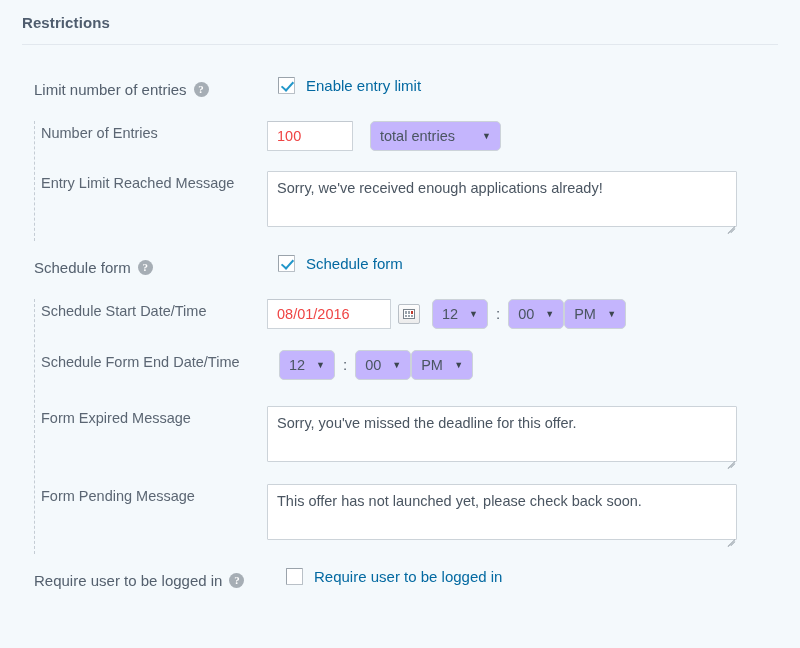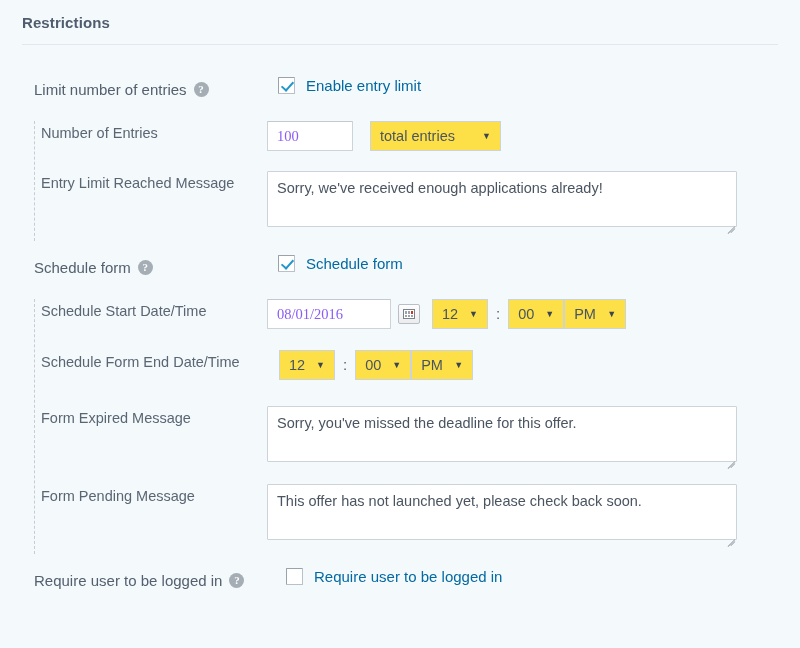--- a/index.html
+++ b/index.html
@@ -148,42 +148,42 @@
     color: #0369a1;
   }
 
   
   .text-input {
     box-sizing: border-box;
     height: 30px;
     border: 1px solid #ccd3d9;
     background: #ffffff;
     font-size: 14.5px;
-    color: #8b5cf6;
+    color: #ef4444;
     padding: 0 9px;
-    font-family: Liberation Serif, serif;
+    font-family: Liberation Sans, sans-serif;
     border-radius: 1px;
     outline: none;
     border-top-color: #c2c9d0;
   }
   .input-entries { width: 86px; }
   .input-date { width: 124px; }
 
   .select {
     box-sizing: border-box;
     height: 30px;
     border: 1px solid #ccd3d9;
-    background: #fde047;
+    background: #c4b5fd;
     font-size: 14.5px;
     color: #4a5561;
     padding: 0 9px;
     display: inline-flex;
     align-items: center;
     justify-content: space-between;
-    border-radius: 0;
+    border-radius: 5px;
     cursor: default;
   }
   .select .caret {
     margin-left: 8px;
     font-size: 9px;
     color: #3c4650;
     line-height: 1;
   }
   .select-units { min-width: 131px; }
   .select-time { width: 56px; }

